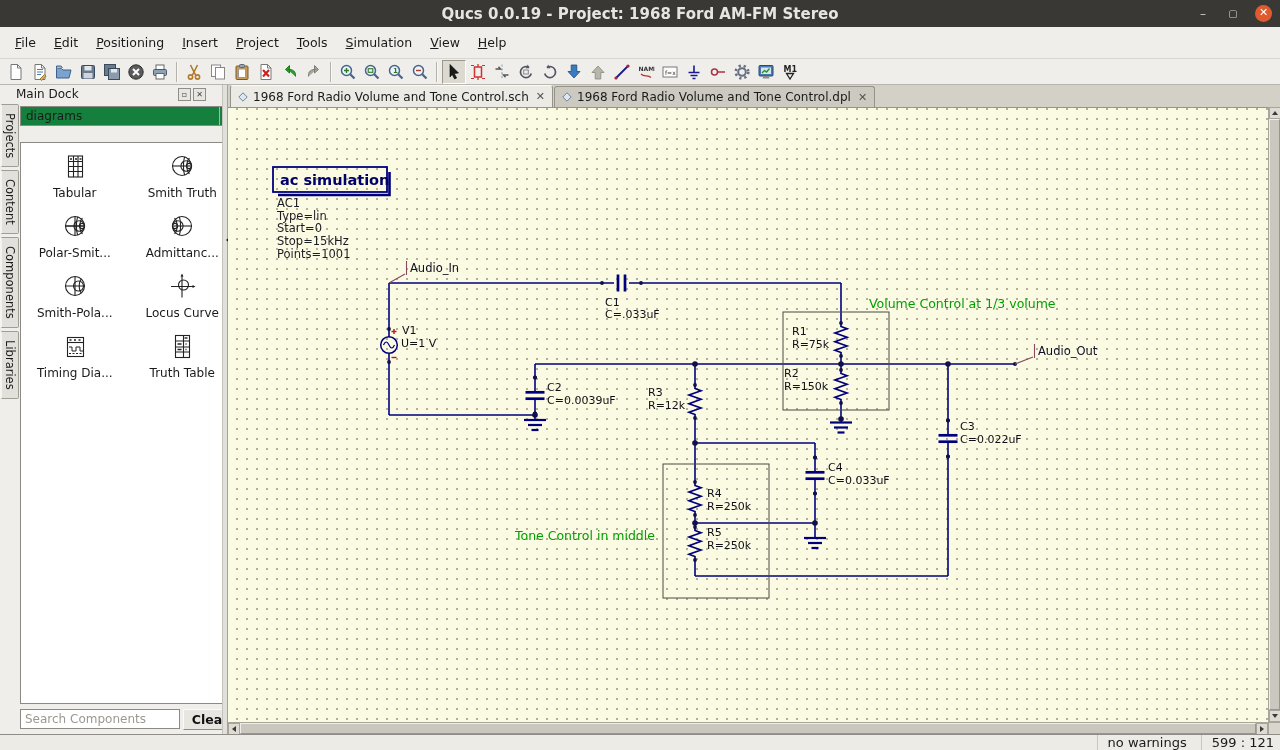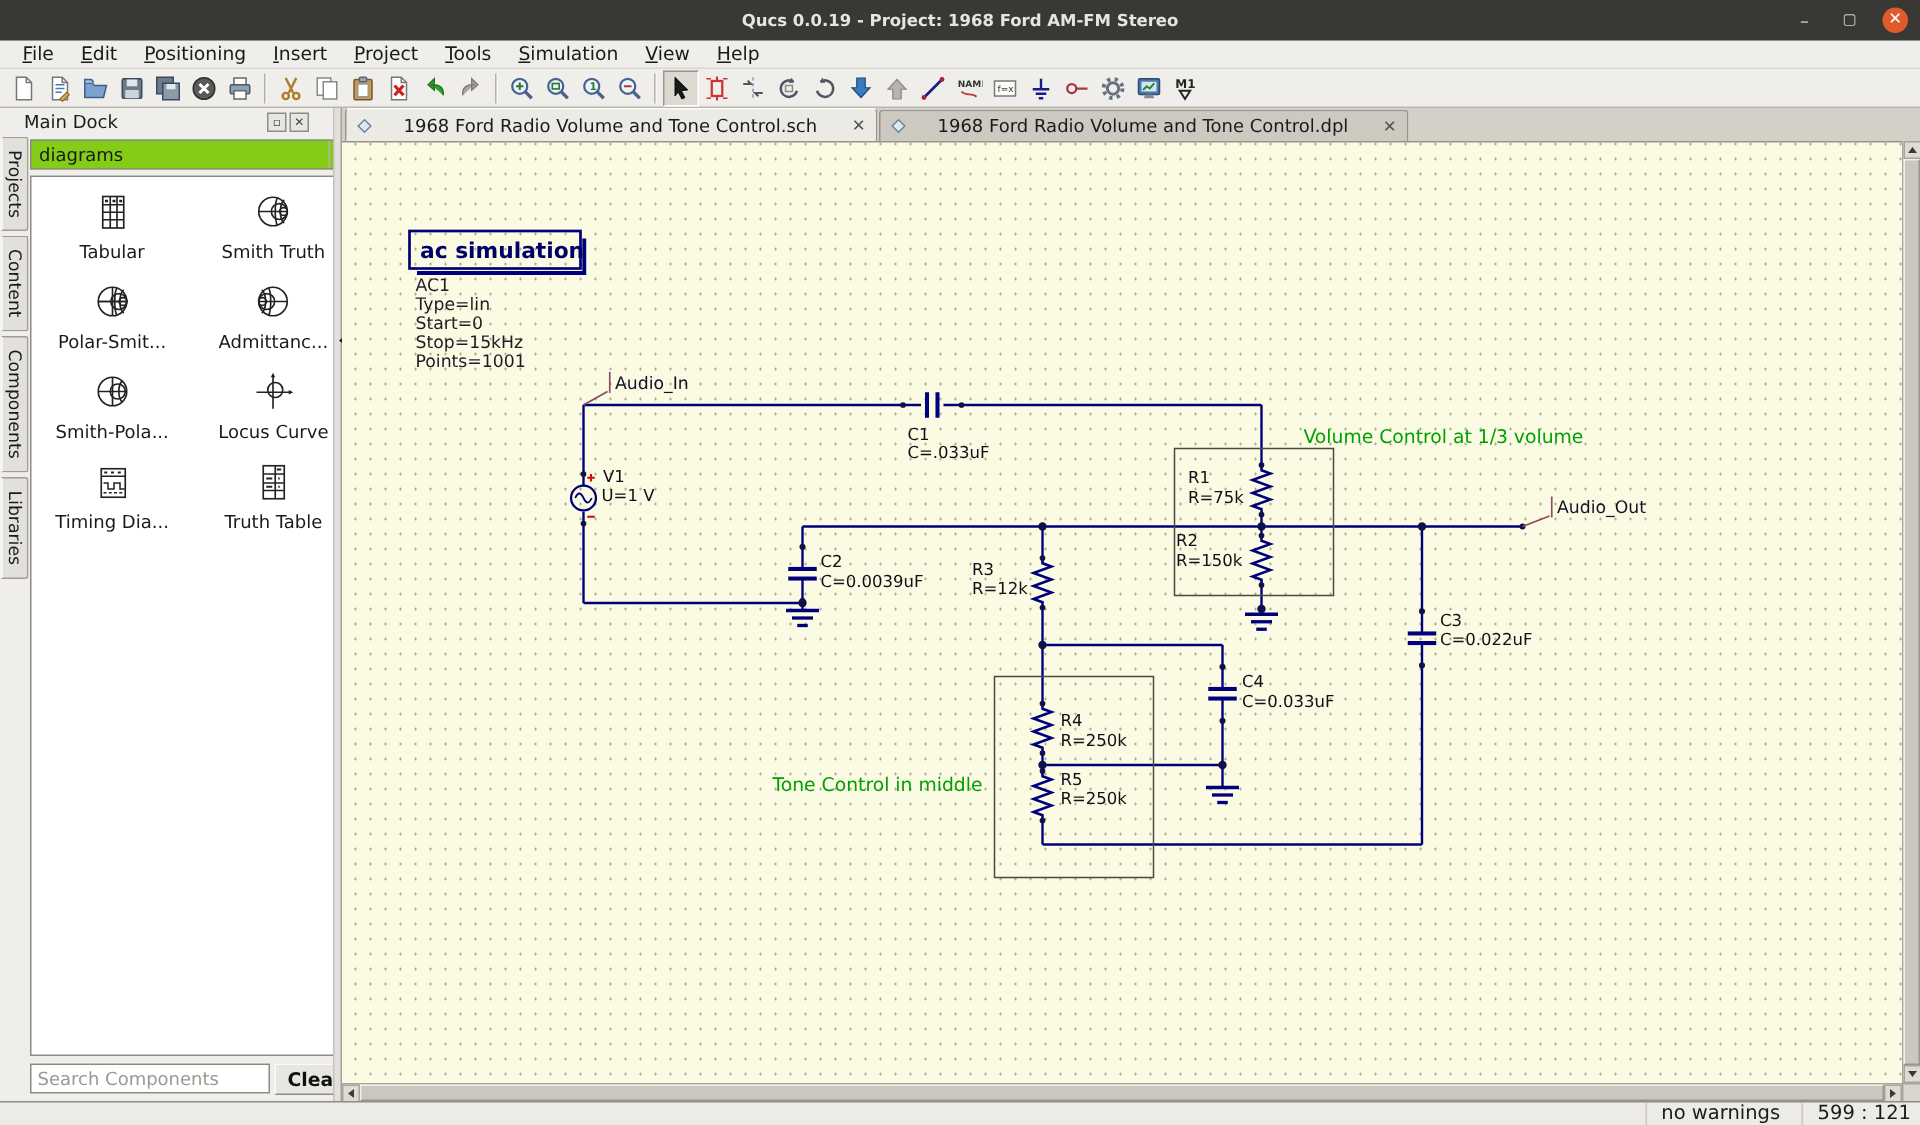--- a/index.html
+++ b/index.html
@@ -2,28 +2,28 @@
 <html><head>
 <meta charset="utf-8">
 <style>
   * { margin:0; padding:0; box-sizing:border-box; }
   html,body { width:1280px; height:750px; overflow:hidden; }
   body { font-family:"DejaVu Sans","Liberation Sans",sans-serif; font-size:12px; color:#1a1a1a; background:#EFEEEB; }
   #app { width:1280px; height:750px; display:flex; flex-direction:column; position:relative; }
 
   
   .titlebar { height:27px; background:#3a3835; display:flex; align-items:center; position:relative; flex:0 0 auto; }
-  .titlebar .title { position:absolute; left:0; right:0; text-align:center; color:#e7e5e2; font-weight:bold; font-size:11px; }
+  .titlebar .title { position:absolute; left:0; right:0; text-align:center; color:#e7e5e2; font-weight:bold; font-size:15px; }
   .win-controls { position:absolute; right:8px; top:0; height:27px; display:flex; align-items:center; gap:14px; }
   .winbtn { color:#cfcdc9; font-size:12px; width:16px; text-align:center; cursor:default; }
   .winbtn.max { font-size:10px; }
   .winbtn.close { width:17px; height:17px; border-radius:50%; background:#df5b2d; color:#fff; line-height:16px; font-weight:bold; font-size:11px; }
 
   
-  .menubar { height:19px; display:flex; align-items:center; padding-left:6px; background:#efeeeb; border-bottom:1px solid #d8d6d0; flex:0 0 auto; }
+  .menubar { height:32px; display:flex; align-items:center; padding-left:6px; background:#efeeeb; border-bottom:1px solid #d8d6d0; flex:0 0 auto; }
   .menu-item { padding:1px 9px 2px 9px; font-size:12.5px; }
   .menu-item u { text-decoration:underline; }
 
   
   .toolbar { height:26px; display:flex; align-items:center; background:#efeeeb; border-bottom:1px solid #b9b6af; padding-left:4px; flex:0 0 auto; }
   .tb-group { display:flex; align-items:center; }
   .tb-sep { width:2px; height:20px; border-left:1px solid #b5b2aa; border-right:1px solid #f8f8f5; margin:0 4px; }
   .tb-btn { width:24px; height:24px; display:flex; align-items:center; justify-content:center; border:1px solid transparent; }
   .tb-btn svg { width:18px; height:18px; }
   .tb-btn.pressed { background:#dcd9d1; border:1px solid #9a978f; border-bottom-color:#fff; border-right-color:#fff; }
@@ -33,40 +33,40 @@
 
   
   .dock { width:222px; flex:0 0 auto; display:flex; flex-direction:column; background:#efeeeb; }
   .dock-header { height:18px; display:flex; align-items:center; padding:0 16px; font-size:12px; }
   .dock-header .dh-title { flex:1; }
   .dh-btn { width:13px; height:13px; border:1px solid #8f8d87; background:#e8e6e1; font-size:8px; line-height:11px; text-align:center; color:#444; margin-left:2px; }
   .dock-body { flex:1; display:flex; min-height:0; }
   .vtabstrip { width:26px; display:flex; flex-direction:column; padding-top:1px; }
   .vtab { writing-mode:vertical-rl; border:1px solid #a09d95; border-left:2px solid #f5f4f1; background:#e2e0da; font-size:11.5px; padding:8px 1px; margin-bottom:3px; text-align:center; color:#1a1a1a; border-radius:0 2px 2px 0; }
   .dock-content { flex:1; display:flex; flex-direction:column; padding:3px 3px 3px 1px; min-height:0; }
-  .combo { height:20px; border:1px solid #8c8a84; background:#84cc16; display:flex; align-items:center; margin-bottom:4px; }
+  .combo { height:20px; border:1px solid #8c8a84; background:#15803d; display:flex; align-items:center; margin-bottom:16px; }
   .combo .combo-text { flex:1; padding-left:5px; font-size:12px; }
   .combo .combo-arrow { width:17px; align-self:stretch; border-left:1px solid #b5b2aa; display:flex; align-items:center; justify-content:center; font-size:7px; color:#222; }
   .itemlist { flex:1; background:#fff; border:1px solid #8c8a84; overflow:hidden; padding-top:10px; }
   .itemgrid { display:grid; grid-template-columns:1fr 1fr; row-gap:14px; }
   .dock-item { display:flex; flex-direction:column; align-items:center; gap:2px; height:46px; }
   .dock-item svg { width:30px; height:28px; }
   .dock-item .di-label { font-size:12px; white-space:nowrap; }
   .searchrow { height:24px; display:flex; align-items:center; margin-top:3px; gap:3px; }
   .search-input { flex:1; height:20px; border:1px solid #8c8a84; background:#fff; font-family:inherit; font-size:12px; padding:0 4px; color:#1a1a1a; }
   .search-input::placeholder { color:#9a9890; }
   .clear-btn { width:54px; height:21px; background:#e8e6e1; border:1px solid #8f8d87; border-top-color:#fbfaf8; border-left-color:#fbfaf8; font-family:inherit; font-size:12.5px; font-weight:bold; color:#111; }
 
   .splitter { width:6px; background:#e2e0da; border-left:1px solid #c5c2bb; border-right:1px solid #a5a29b; position:relative; flex:0 0 auto; }
   .split-arrow { position:absolute; left:-1px; top:151px; width:0; height:0; border:4px solid transparent; border-right:5px solid #1a1a1a; }
 
   
   .workspace { flex:1; display:flex; flex-direction:column; min-width:0; }
   .doc-tabs { height:22px; display:flex; align-items:flex-end; background:#d3d0c8; padding-left:2px; flex:0 0 auto; }
-  .doc-tab { height:21px; display:flex; align-items:center; gap:21px; padding:0 7px; border:1px solid #96938b; border-bottom:none; border-radius:3px 3px 0 0; background:#ccc9c1; font-size:12px; margin-right:1px; }
+  .doc-tab { height:21px; display:flex; align-items:center; gap:5px; padding:0 7px; border:1px solid #96938b; border-bottom:none; border-radius:3px 3px 0 0; background:#ccc9c1; font-size:12px; margin-right:1px; }
   .doc-tab.active { background:#eceae4; border-top-color:#fbfbf9; height:22px; }
   .tab-x { color:#55534e; font-weight:bold; font-size:11px; padding-left:2px; }
   .canvas-row { flex:1; display:flex; min-height:0; }
   .canvas { flex:1; position:relative; background:#fbfae3; background-image:radial-gradient(circle, #b2ae95 0.8px, rgba(0,0,0,0) 0.95px); background-size:10px 10px; background-position:4px 6px; border-top:1px solid #96938b; overflow:hidden; }
   .canvas svg { position:absolute; left:0; top:0; }
 
   
   .vscroll { width:12px; flex:0 0 auto; background:#d9d6ce; border-left:1px solid #a8a59d; display:flex; flex-direction:column; }
   .hscroll-row { height:12px; display:flex; flex:0 0 auto; }
   .hscroll { flex:1; background:#d9d6ce; border-top:1px solid #a8a59d; display:flex; }

